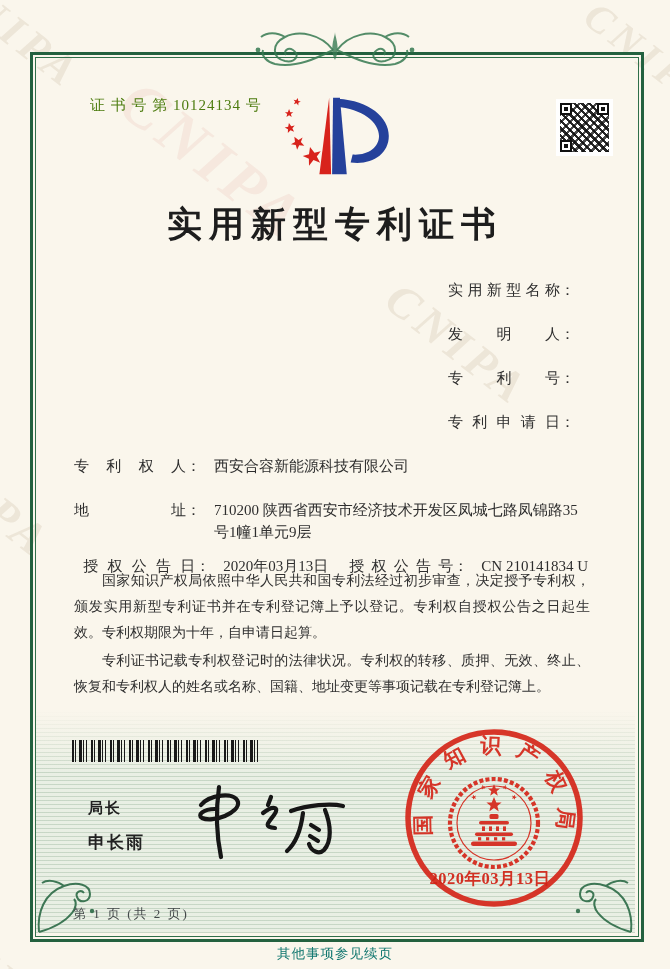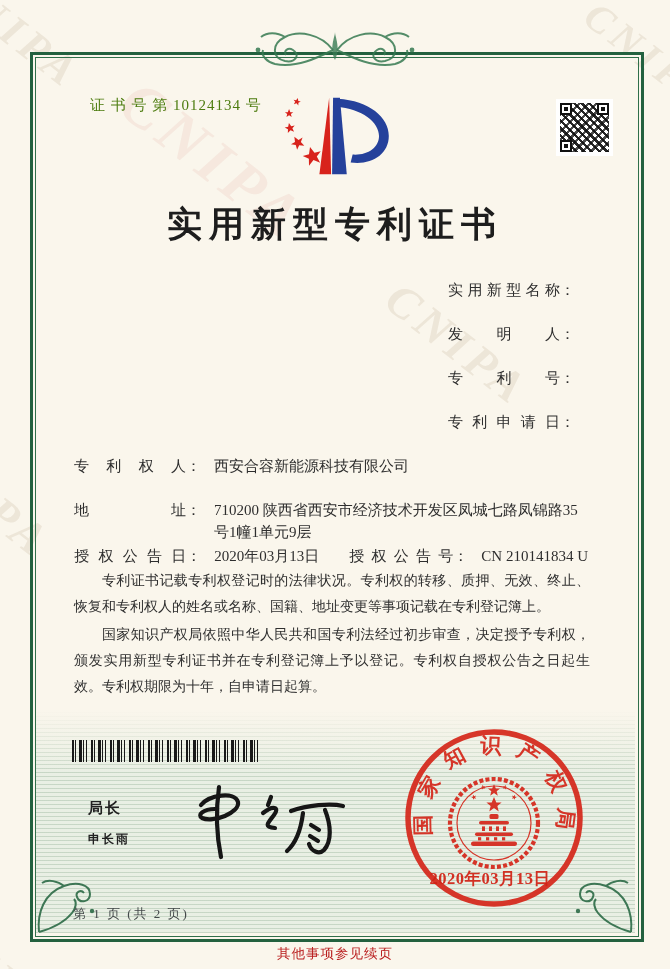--- a/index.html
+++ b/index.html
@@ -51,46 +51,46 @@
   .qr .f::after{content:"";position:absolute;inset:1.8px;background:#111;}
   .qr .f-tl{left:4px;top:4px;} .qr .f-tr{right:4px;top:4px;} .qr .f-bl{left:4px;bottom:4px;}
   .title{left:0;width:670px;top:201px;text-align:center;font-size:35px;font-weight:bold;
     letter-spacing:7px;color:#1d1d1d;z-index:3;}
   
   .fields{left:74px;top:279px;width:514px;font-size:15px;color:#2e2e2e;z-index:3;}
   .frow{display:flex;line-height:22px;margin-bottom:22px;justify-content:flex-end;}
   .flabel{width:112px;flex:none;text-align:justify;text-align-last:justify;}
   .fcolon{flex:none;margin-right:13px;}
   .fvalue{flex:1;}
-  .frow.addr{margin-bottom:2px;}
-  .flabel.g2{width:104px;margin-left:30px;}
+  .frow.addr{margin-bottom:12px;}
+  .flabel.g2{width:104px;margin-left:21px;}
   
   .paras{left:74px;top:568px;width:516px;font-size:14px;line-height:26px;
     text-align:justify;color:#2f2f2f;z-index:3;}
   .paras p{margin:0;text-indent:2em;}
   .paras p + p{margin-top:2px;}
   
   .barcode{left:72px;top:740px;width:188px;height:22px;z-index:3;
     background-image:
       repeating-linear-gradient(90deg,#191919 0 2px,transparent 2px 3px,#191919 3px 4px,
       transparent 4px 7px,#191919 7px 10px,transparent 10px 11px,#191919 11px 12px,
       transparent 12px 14px,#191919 14px 15px,transparent 15px 19px);
   }
   
   .sig-title{left:88px;top:799px;font-size:15px;font-weight:700;color:#222;z-index:3;letter-spacing:2px;}
-  .sig-name{left:88px;top:831px;font-size:12px;font-weight:600;color:#222;z-index:3;letter-spacing:2px;}
+  .sig-name{left:88px;top:831px;font-size:17px;font-weight:600;color:#222;z-index:3;letter-spacing:2px;}
   .sig-hand{left:185px;top:775px;z-index:3;}
   
   .seal{left:399px;top:727px;z-index:4;}
   .seal-date{left:406px;top:868px;width:168px;text-align:center;font-size:16.5px;font-weight:bold;
     color:rgba(208,33,20,.92);letter-spacing:.5px;z-index:5;white-space:nowrap;}
   
   .page-info{left:30px;width:608px;top:905px;font-size:13px;
     letter-spacing:2px;color:#44494a;z-index:3;margin-left:43px;}
-  .cont-note{left:0;width:670px;top:945px;text-align:center;font-size:13.5px;color:#b91c1c;z-index:3;letter-spacing:1px;}
+  .cont-note{left:0;width:670px;top:945px;text-align:center;font-size:13.5px;color:#0f766e;z-index:3;letter-spacing:1px;}
 </style>
 </head>
 <body>
 
 <div class="page">
 
   <div class="wm wm1">CNIPA</div>
   <div class="wm wm2">CNIPA</div>
   <div class="wm wm3">CNIPA</div>
   <div class="wm wm4">CNIPA</div>
@@ -195,22 +195,22 @@
       <span class="flabel">授权公告日</span>
         <span class="fcolon">：</span>
       <span>2020年03月13日</span>
       <span class="flabel g2">授权公告号</span>
         <span class="fcolon">：</span>
       <span>CN 210141834 U</span>
     </div>
   </div>
 
   <div class="abs paras">
+    <p>国家知识产权局依照中华人民共和国专利法经过初步审查，决定授予专利权，颁发实用新型专利证书并在专利登记簿上予以登记。专利权自授权公告之日起生效。专利权期限为十年，自申请日起算。</p>
     <p>专利证书记载专利权登记时的法律状况。专利权的转移、质押、无效、终止、恢复和专利权人的姓名或名称、国籍、地址变更等事项记载在专利登记簿上。</p>
-    <p>国家知识产权局依照中华人民共和国专利法经过初步审查，决定授予专利权，颁发实用新型专利证书并在专利登记簿上予以登记。专利权自授权公告之日起生效。专利权期限为十年，自申请日起算。</p>
   </div>
 
   <div class="abs barcode"></div>
 
   <div class="abs sig-title">局长</div>
   <div class="abs sig-name">申长雨</div>
   <div class="abs sig-hand">
     <svg width="175" height="95" viewBox="0 0 175 95">
       <g stroke="#161616" stroke-width="4.2" fill="none" stroke-linecap="round" stroke-linejoin="round">
         <path d="M34,12 C31,34 31,58 36,82"></path>

